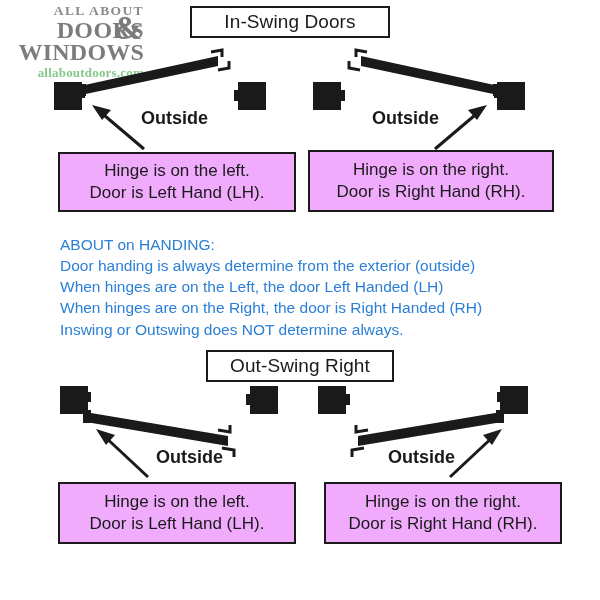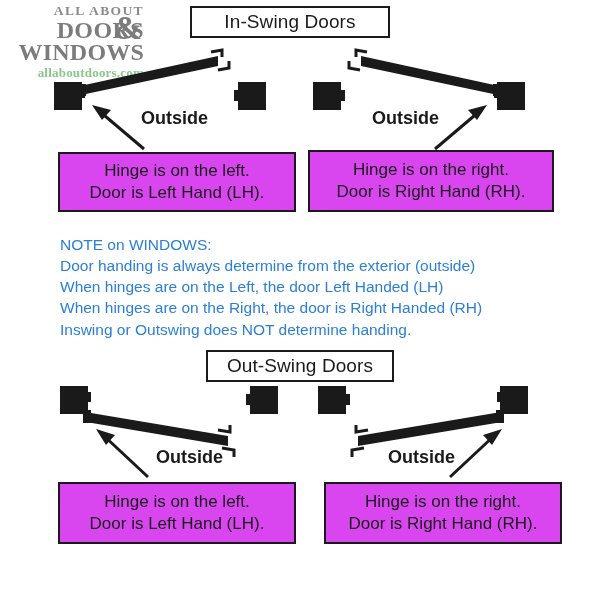--- a/index.html
+++ b/index.html
@@ -34,21 +34,21 @@
     justify-content: center;
     font-size: 19px;
     letter-spacing: 0.1px;
     color: #1a1a1a;
     box-sizing: border-box;
   }
 
   
   .caption-box {
     border: 2px solid #1a1a1a;
-    background: #d946ef;
+    background: #f0abfc;
     box-sizing: border-box;
     display: flex;
     flex-direction: column;
     align-items: center;
     justify-content: center;
     font-size: 17px;
     line-height: 1.32;
     color: #1a1a1a;
     padding: 2px 6px;
   }
@@ -204,28 +204,28 @@
     <span class="line">Hinge is on the left.</span>
     <span class="line">Door is Left Hand (LH).</span>
   </div>
 
   <div class="abs caption-box" style="left:308px; top:150px; width:246px; height:62px;">
     <span class="line">Hinge is on the right.</span>
     <span class="line">Door is Right Hand (RH).</span>
   </div>
 
   <div class="abs note-block" style="left:60px; top:234px;">
-    <span class="note-line">NOTE on WINDOWS:</span>
+    <span class="note-line">ABOUT on HANDING:</span>
     <span class="note-line">Door handing is always determine from the exterior (outside)</span>
     <span class="note-line">When hinges are on the Left, the door Left Handed (LH)</span>
     <span class="note-line">When hinges are on the Right, the door is Right Handed (RH)</span>
-    <span class="note-line">Inswing or Outswing does NOT determine handing.</span>
-  </div>
-
-  <div class="abs section-title" style="left:206px; top:350px; width:188px; height:32px;">Out-Swing Doors</div>
+    <span class="note-line">Inswing or Outswing does NOT determine always.</span>
+  </div>
+
+  <div class="abs section-title" style="left:206px; top:350px; width:188px; height:32px;">Out-Swing Right</div>
 
   <svg class="abs" style="left:50px; top:378px;" width="250" height="102" viewBox="0 0 250 102">
 
     <g>
       <rect x="10" y="8" width="28" height="28" fill="#1a1a1a"></rect>
       <rect x="36" y="14" width="5" height="10" fill="#1a1a1a"></rect>
     </g>
 
     <g>
       <polygon points="35,34 178,58 178,68 36,44" fill="#1a1a1a"></polygon>

